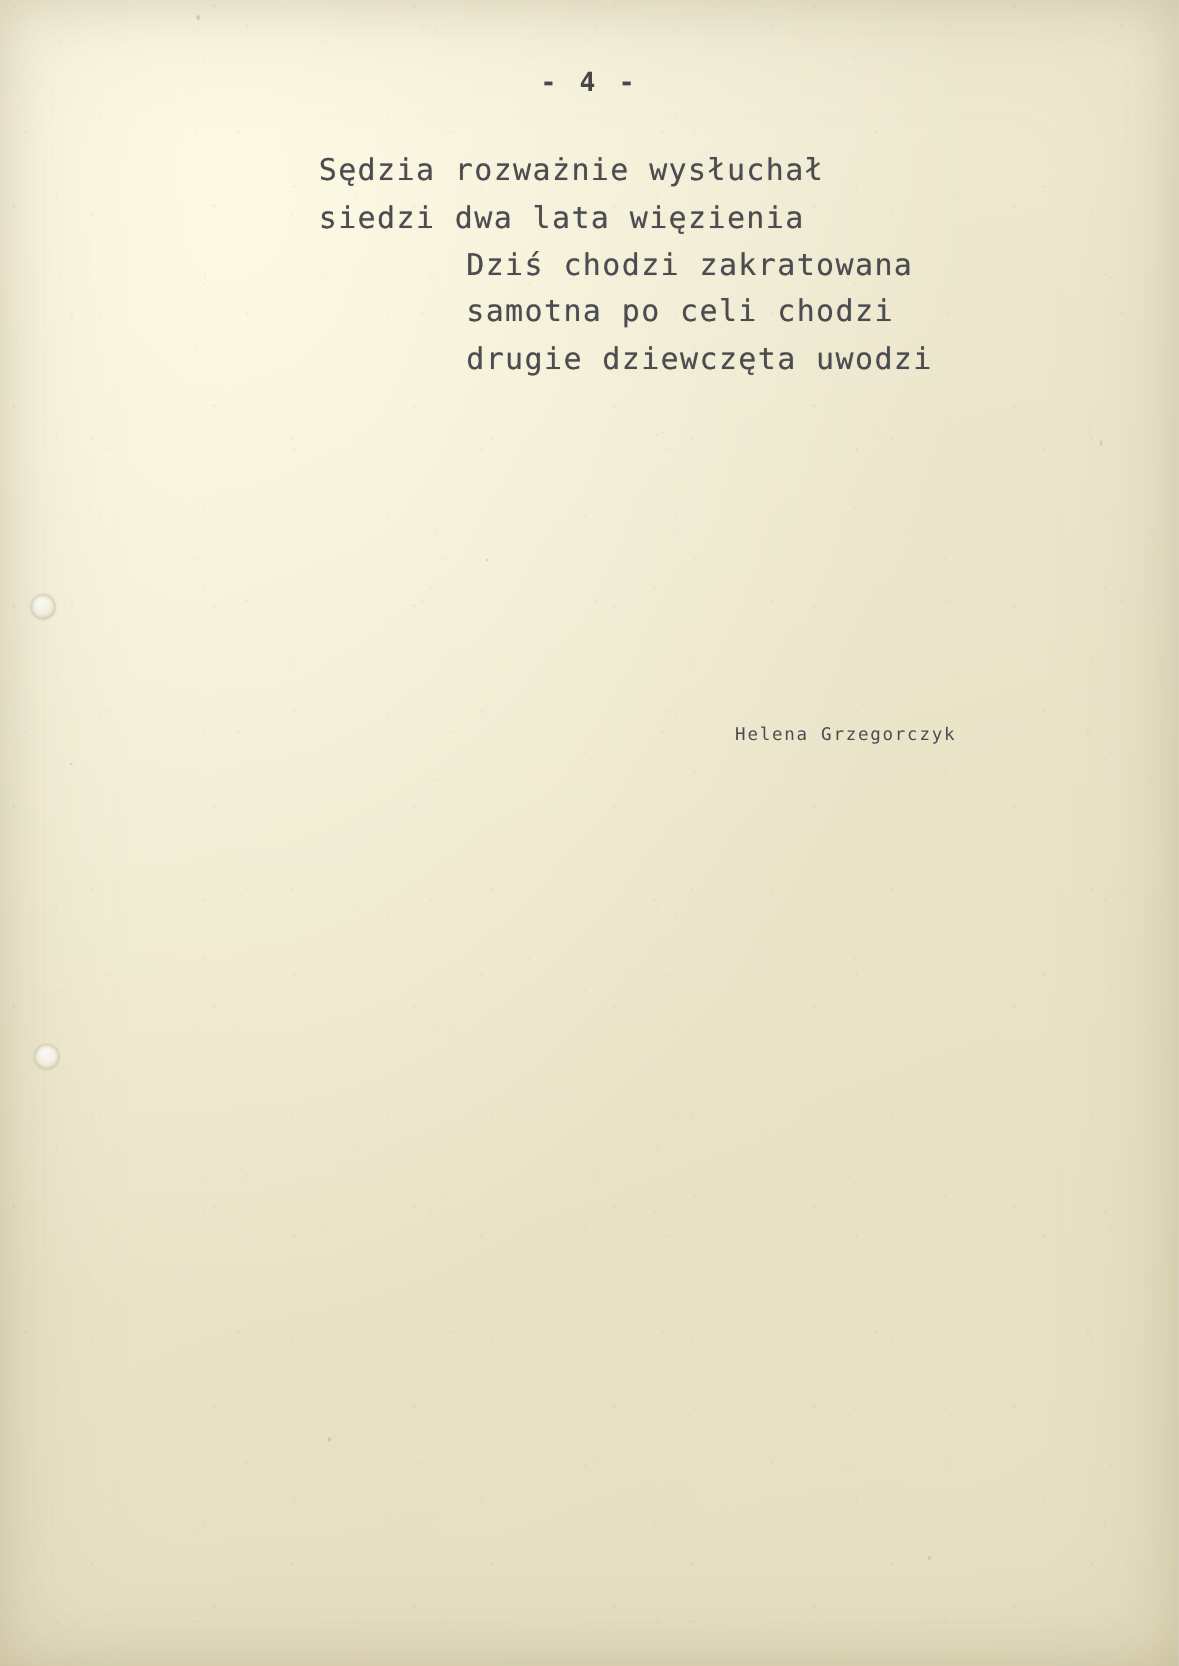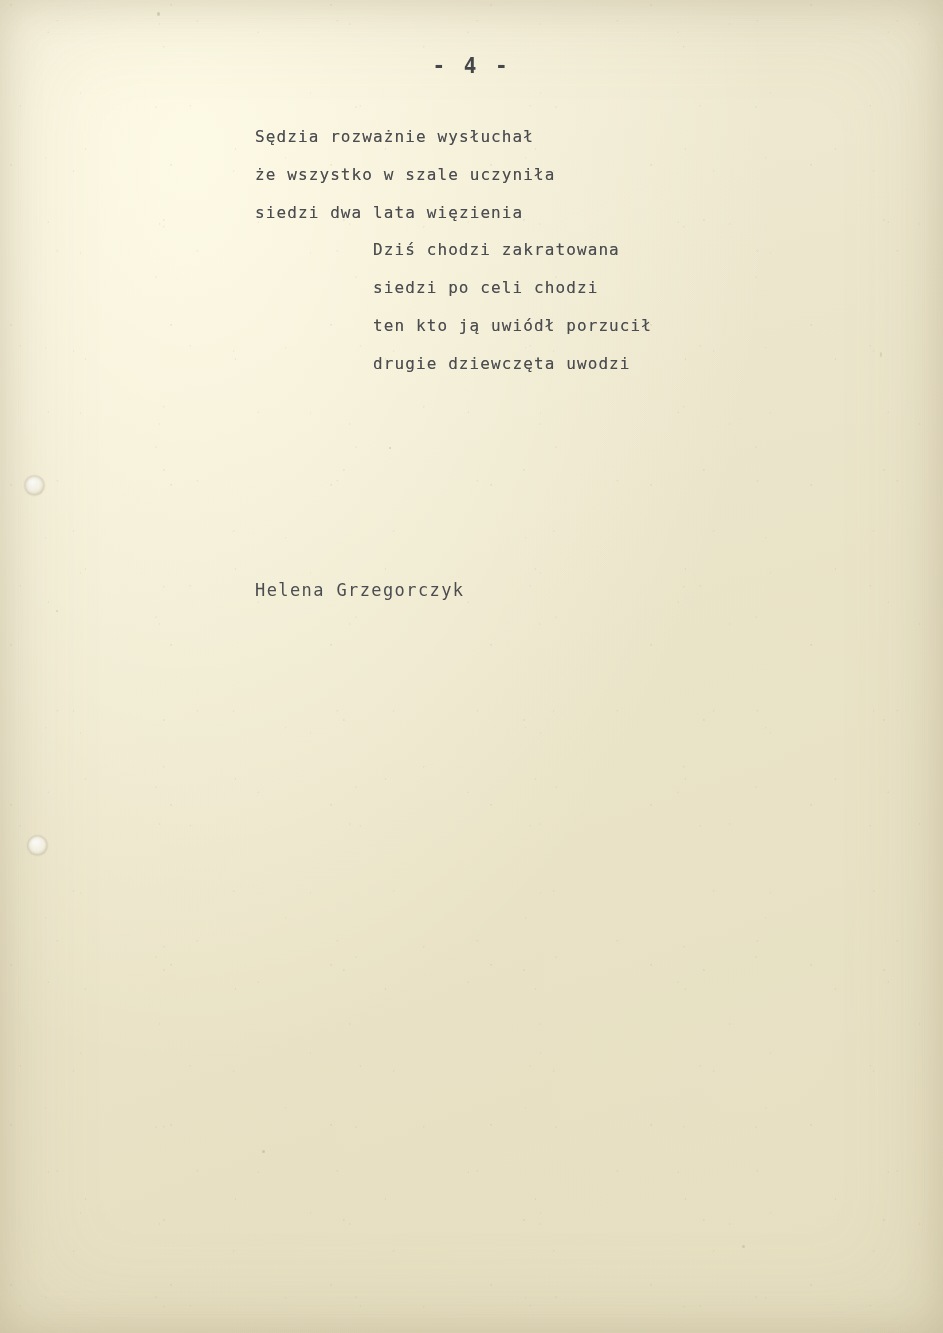--- a/index.html
+++ b/index.html
@@ -69,38 +69,39 @@
   }
 
   .poem {
     position: absolute;
     top: 118px;
     left: 255px;
     right: 60px;
   }
 
   .line {
-    font-size: 16px;
+    font-size: 24px;
     letter-spacing: 1.1px;
     line-height: 37.8px;
     white-space: pre;
     color: #4b4c50;
     text-shadow: 0 0 0.6px rgba(70,70,75,0.5);
   }
 
   .line.indent {
     padding-left: 118px;
   }
 
   .signature {
     position: absolute;
     top: 462px;
     left: 0;
     right: 118px;
-    font-size: 17px;
+    text-align: right;
+    font-size: 14px;
     letter-spacing: 1.4px;
     color: #4b4c50;
     white-space: pre;
   }
 
   
   .punch-hole {
     position: absolute;
     width: 19px;
     height: 19px;
@@ -125,25 +126,23 @@
 <body>
 
 <div class="page">
 
   <div class="grain"></div>
 
   <div class="page-number">- 4 -</div>
 
   <div class="poem">
     <div class="line">Sędzia rozważnie wysłuchał</div>
-    <div class="line">że wszystko w szale uczyniła</div>
     <div class="line">siedzi dwa lata więzienia</div>
     <div class="line indent">Dziś chodzi zakratowana</div>
-    <div class="line indent">siedzi po celi chodzi</div>
-    <div class="line indent">ten kto ją uwiódł porzucił</div>
+    <div class="line indent">samotna po celi chodzi</div>
     <div class="line indent">drugie dziewczęta uwodzi</div>
 
     <div class="signature">Helena Grzegorczyk</div>
   </div>
 
   <div class="punch-hole top"></div>
   <div class="punch-hole bottom"></div>
 
   <div class="speck" style="left:157px; top:12px; width:3px; height:4px; opacity:.55;"></div>
   <div class="speck" style="left:389px; top:447px; width:2px; height:2px; opacity:.5;"></div>

